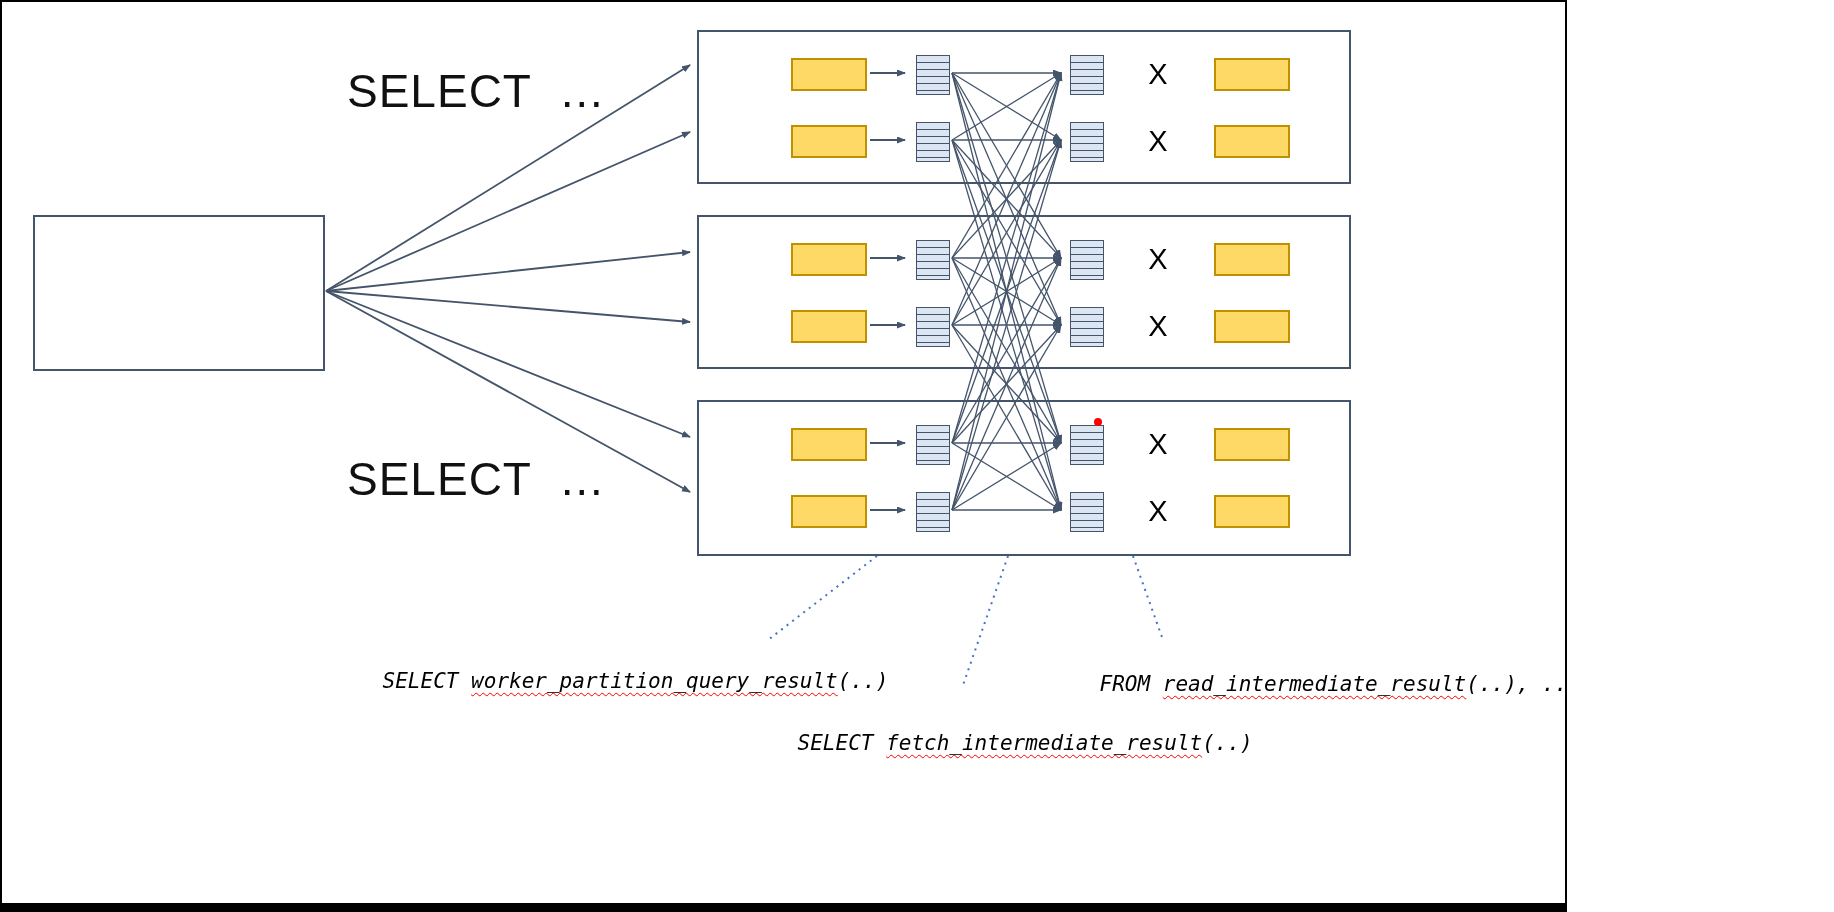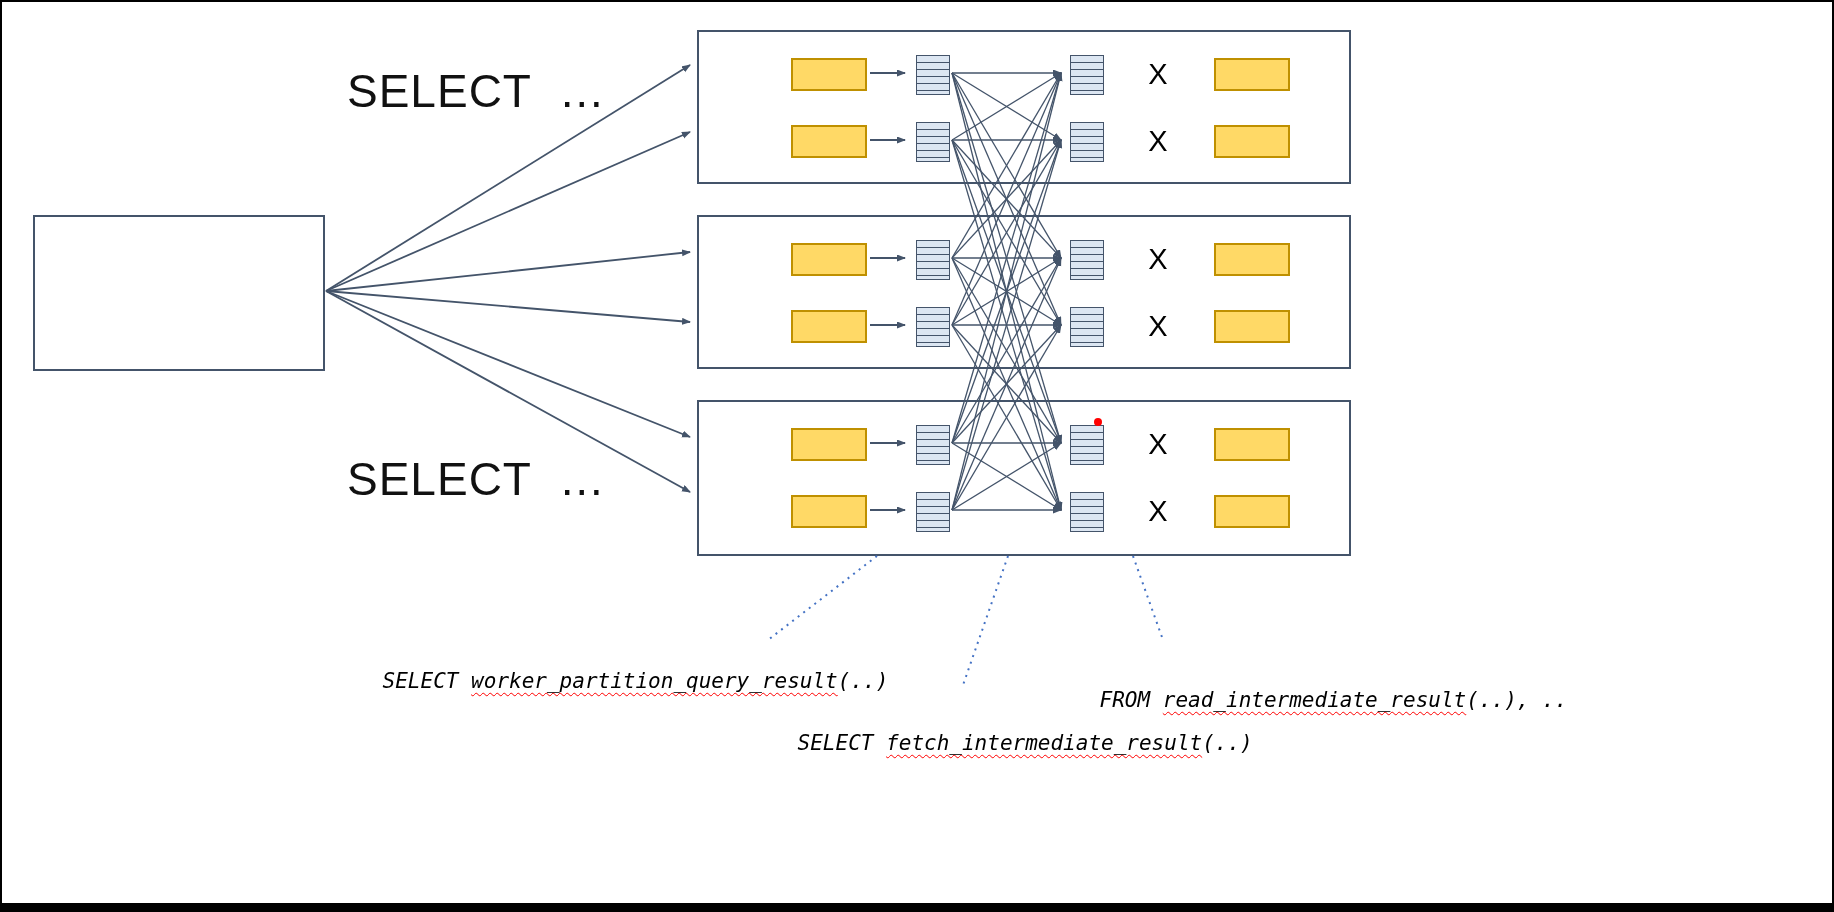--- a/index.html
+++ b/index.html
@@ -1,18 +1,18 @@
 <!DOCTYPE html>
 <html><head>
 <meta charset="utf-8">
 <style>
   html,body{margin:0;padding:0;background:#fff;}
   #canvas{
     position:relative;
-    width:1834px;height:912px;
+    width:1567px;height:912px;
     box-sizing:border-box;
     background:#ffffff;
     border-left:2px solid #000;
     border-right:2px solid #000;
     border-top:2px solid #000;
     border-bottom:9px solid #000;
     overflow:hidden;
     font-family:"Liberation Sans", sans-serif;
   }
 
@@ -87,21 +87,21 @@
   }
 
   
   .annotation{
     position:absolute;
     font-family:"DejaVu Sans Mono", monospace;
     font-size:21px;color:#000000;
     white-space:pre;z-index:6;font-style:italic;
   }
   #annotation-partition{left:330px;top:643px;}
-  #annotation-read{left:1047px;top:662px;text-align:right;}
+  #annotation-read{left:1047px;top:646px;text-align:right;}
   #annotation-fetch{left:745px;top:705px;}
   .squiggle{
     text-decoration-line:underline;
     text-decoration-style:wavy;
     text-decoration-color:#ff0000;
     text-decoration-thickness:1px;
     text-underline-offset:4px;
   }
 </style>
 </head>

